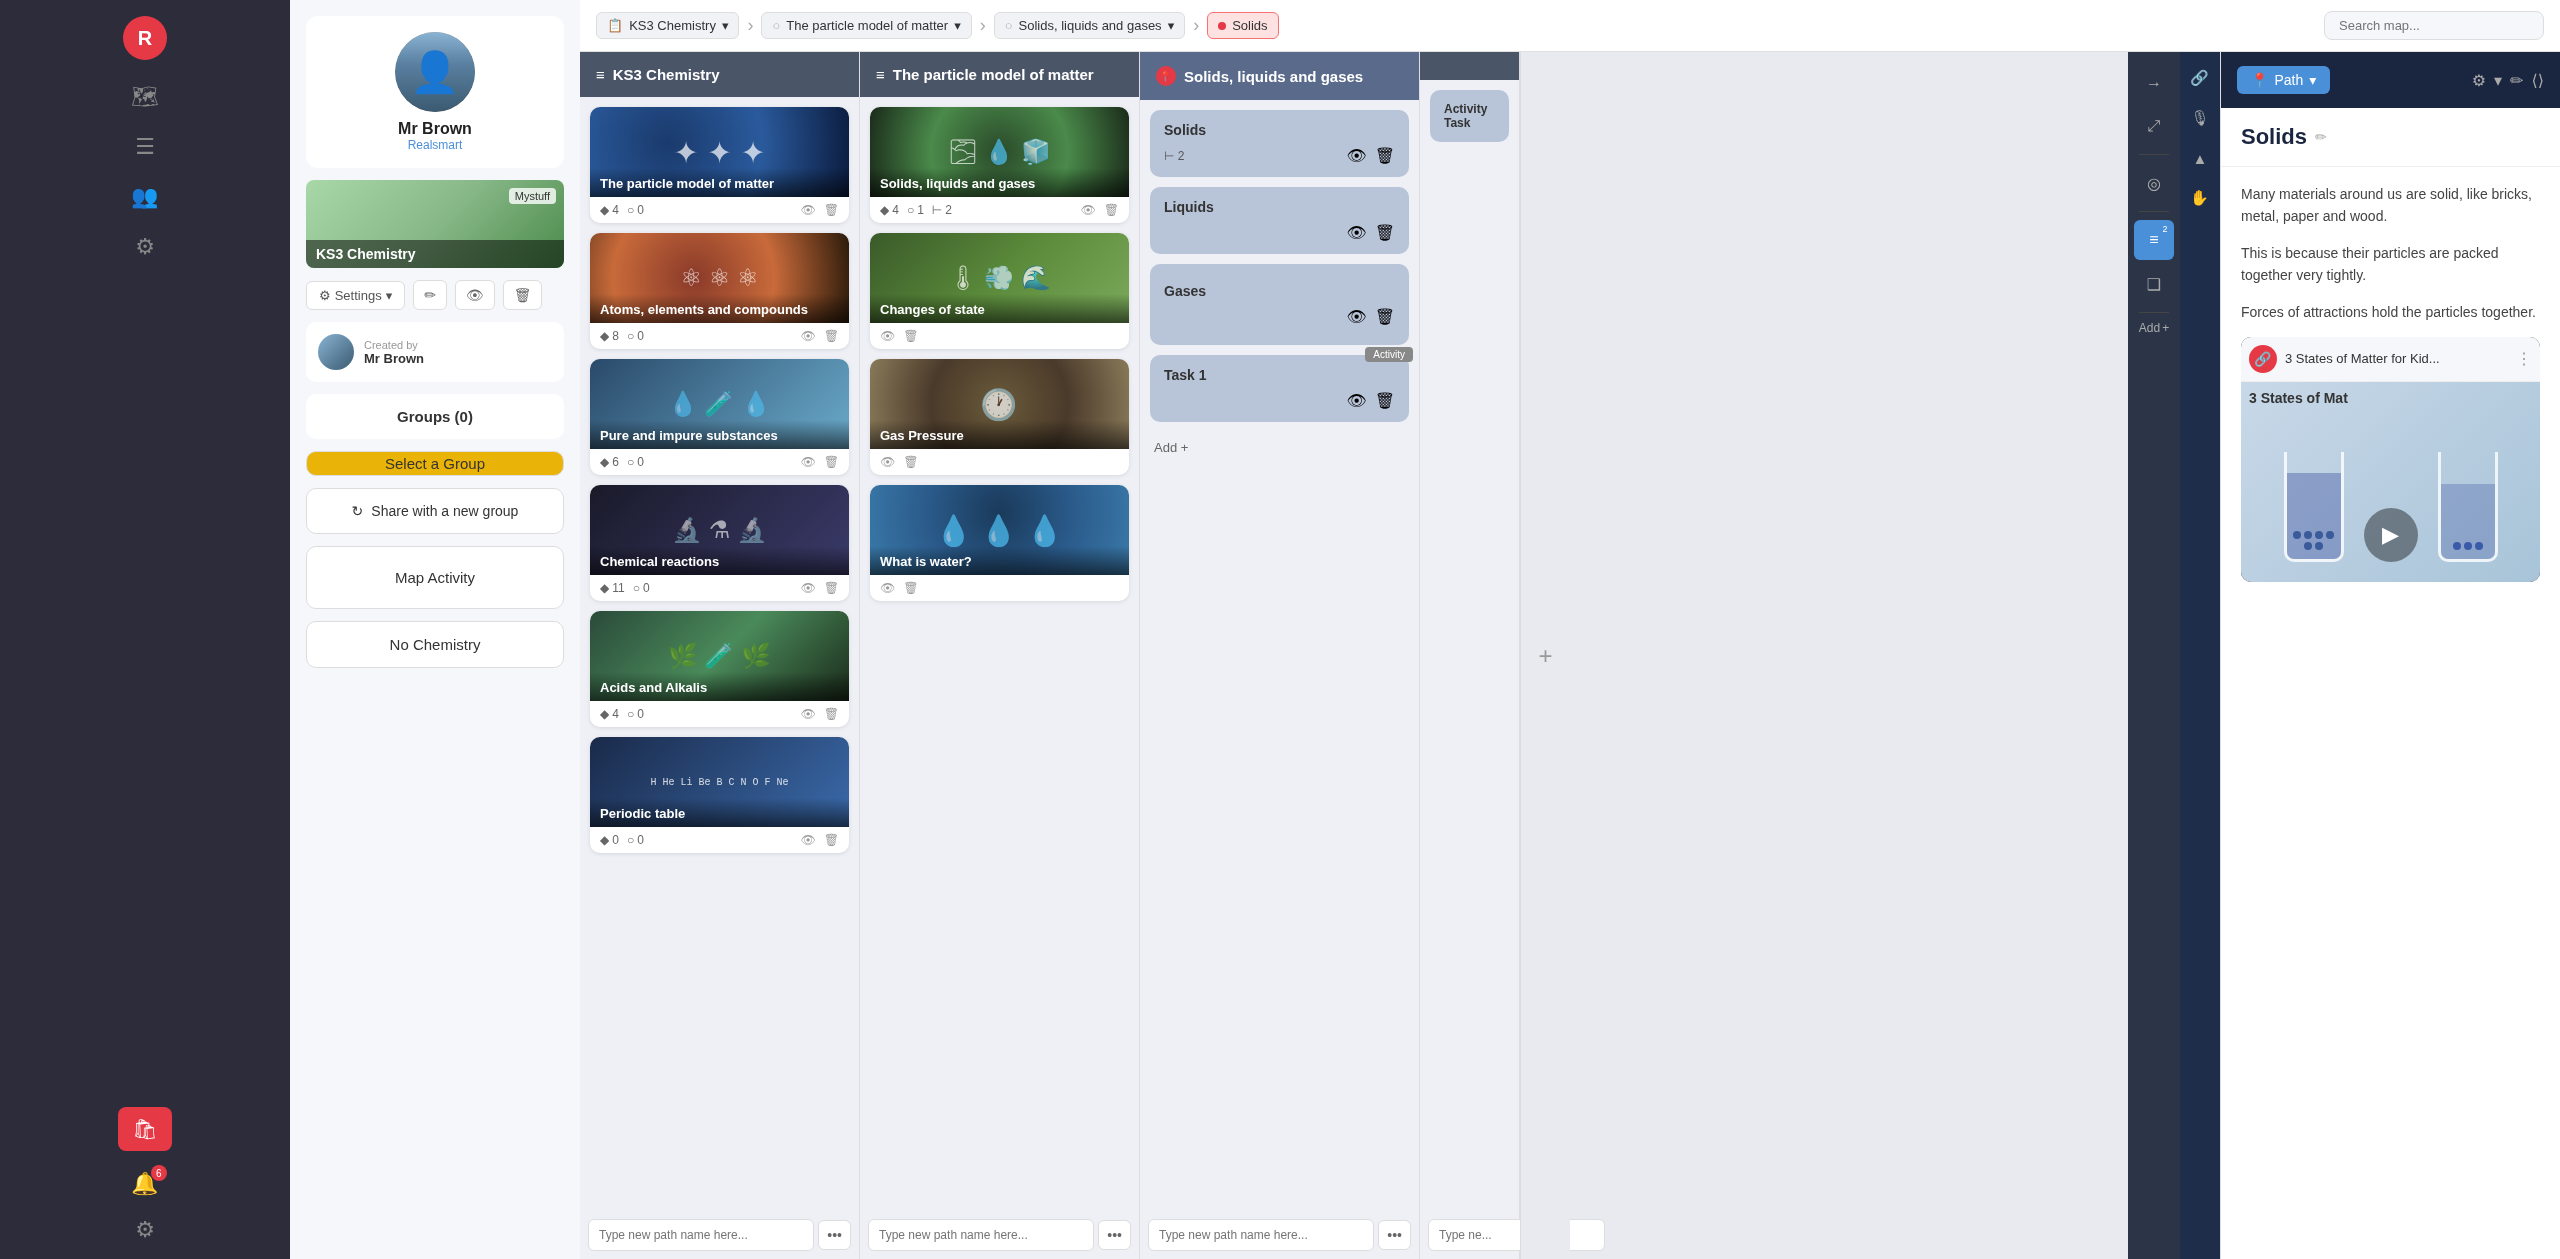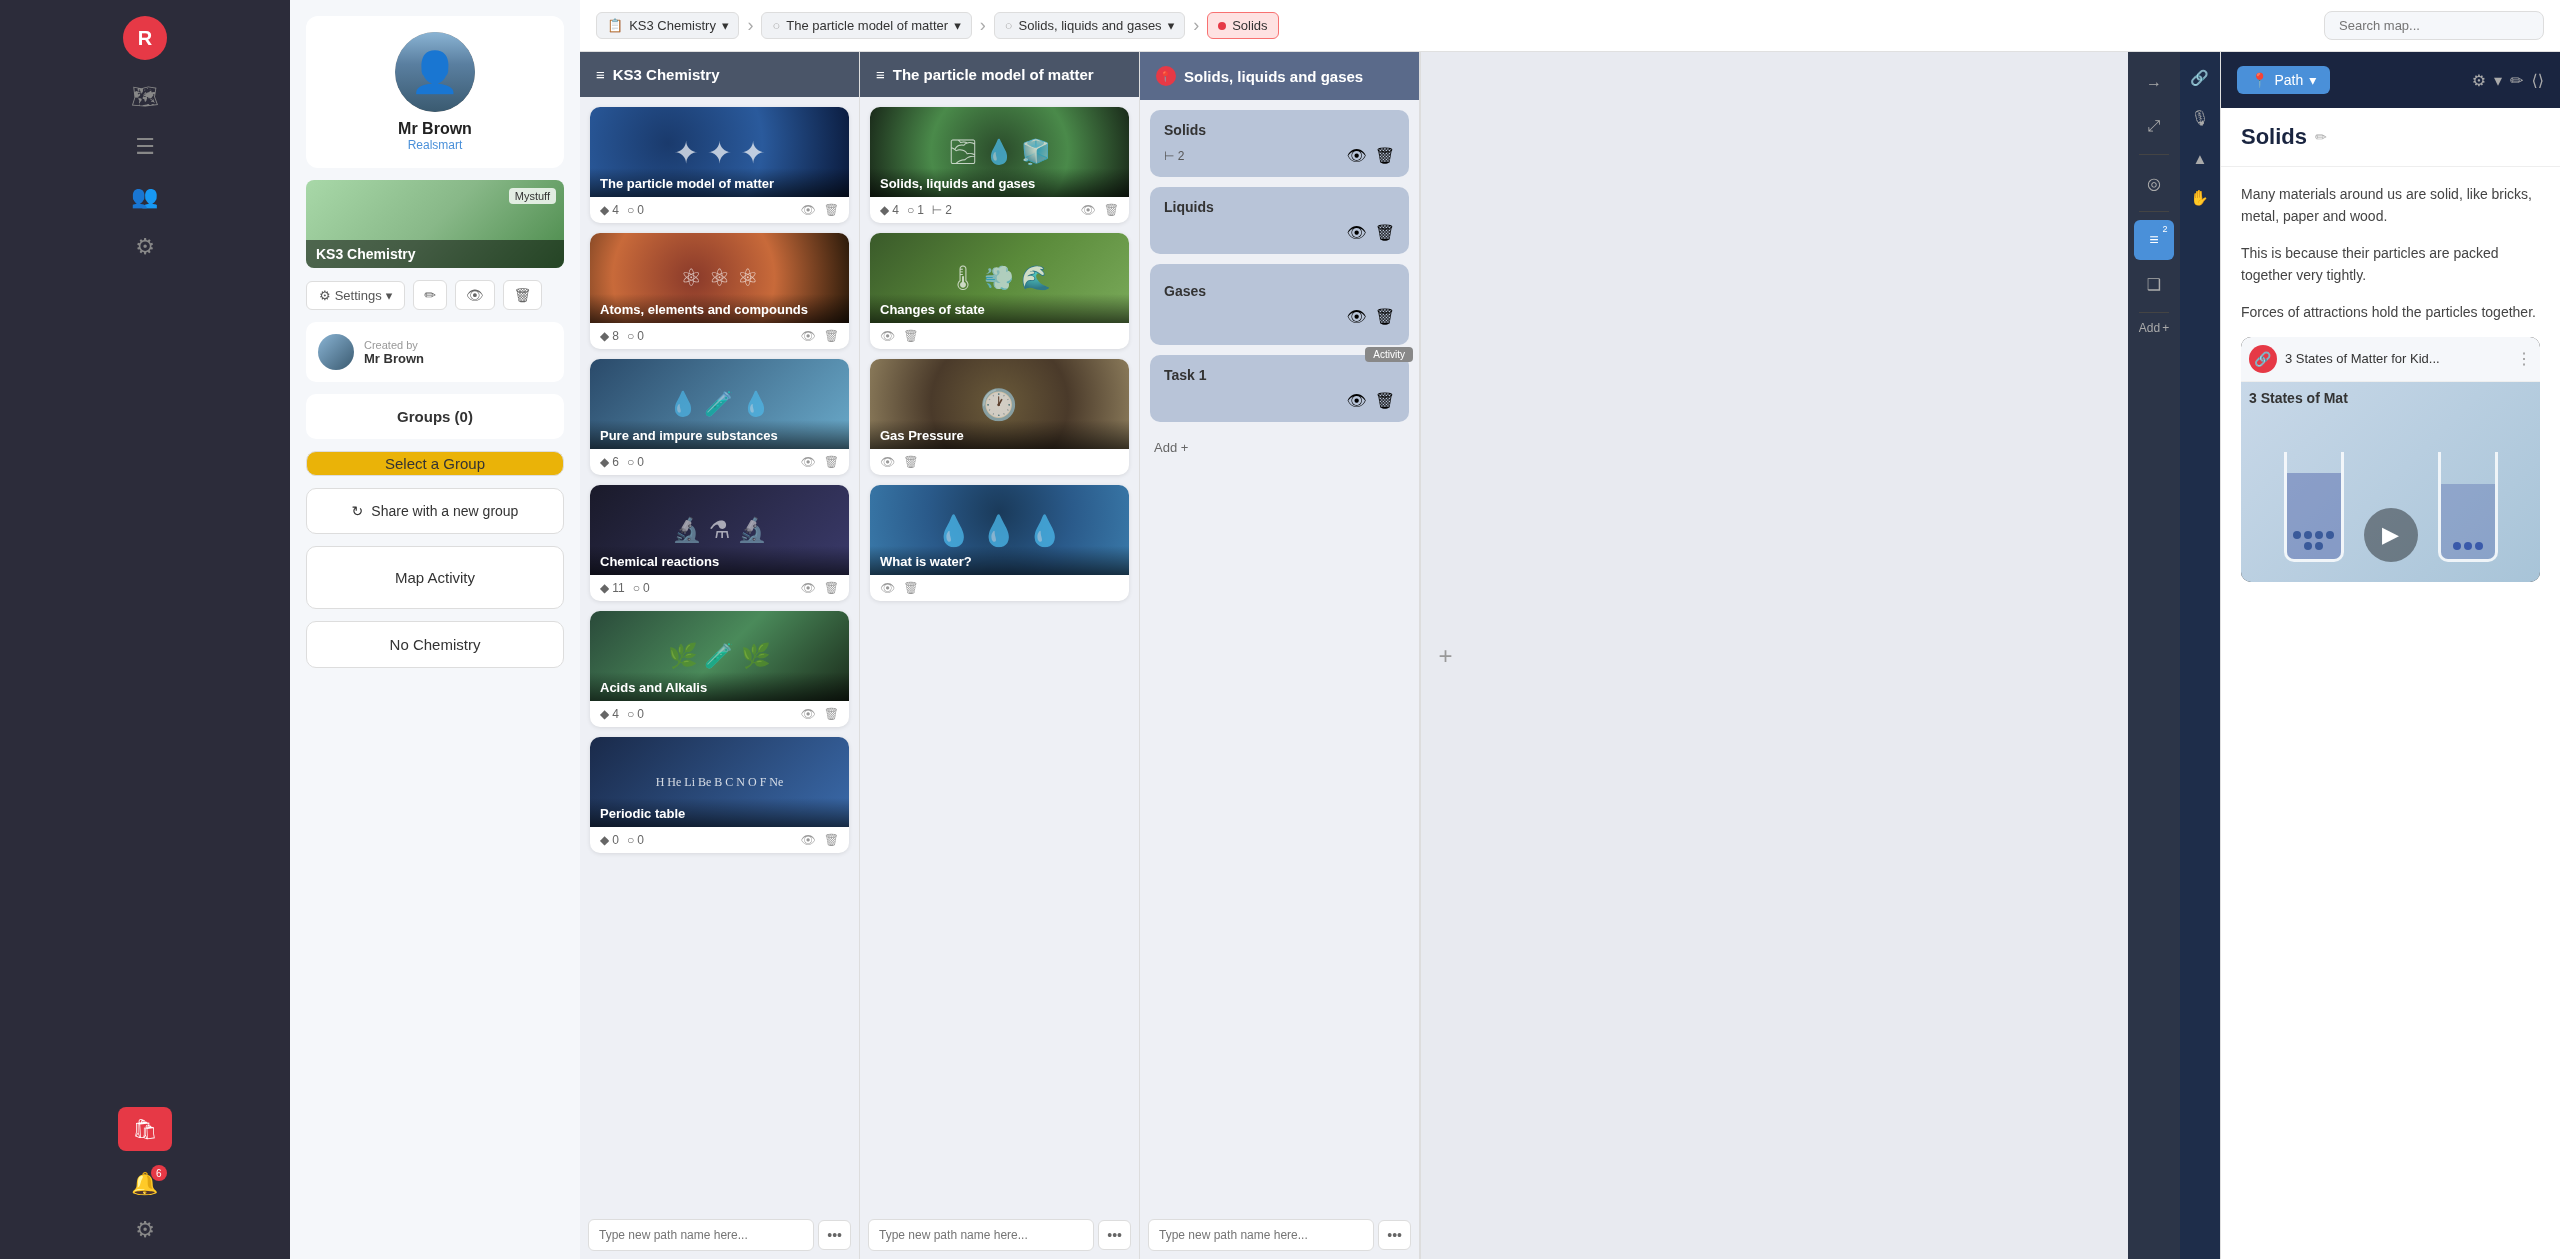--- a/index.html
+++ b/index.html
@@ -727,21 +727,21 @@
               <div class="card-actions">
                 <span>👁</span>
                 <span>🗑</span>
               </div>
             </div>
           </div>
 
           <div class="card">
             <div class="card-image">
               <div class="card-img-bg bg-periodic">
-                <div style="color:white; font-size:12px; opacity:0.8; font-family:Liberation Serif, serif; text-align:center; padding:10px;">H He Li Be B C N O F Ne</div>
+                <div style="color:white; font-size:10px; opacity:0.8; font-family:Liberation Mono, monospace; text-align:center; padding:10px;">H He Li Be B C N O F Ne</div>
               </div>
               <div class="card-title-overlay">Periodic table</div>
             </div>
             <div class="card-footer">
               <span class="card-stat">◆ <span>0</span></span>
               <span class="card-stat">○ <span>0</span></span>
               <div class="card-actions">
                 <span>👁</span>
                 <span>🗑</span>
               </div>
@@ -877,20 +877,32 @@
 
           <div style="font-size:13px; color:#666; cursor:pointer; padding:8px 4px;">Add +</div>
 
         </div>
         <div class="column-input">
           <input type="text" placeholder="Type new path name here..." style="">
           <button class="column-input-more">•••</button>
         </div>
       </div>
 
+      <div class="map-column" style="width:100px; min-width:100px;">
+        <div class="column-header">
+        </div>
+        <div class="column-body">
+          <div style="background:#b8c4d8; border-radius:10px; padding:12px 14px; margin-bottom:8px;">
+            <div style="font-size:12px; color:#333; font-weight:600;">Activity Task</div>
+          </div>
+        </div>
+        <div class="column-input">
+          <input type="text" placeholder="Type ne..." style="">
+        </div>
+      </div>
 
       <div class="add-col-btn">+</div>
 
     </div>
 
     <div class="right-toolbar">
       <div class="rt-icon">→</div>
       <div class="rt-icon">⤢</div>
       <div class="rt-separator"></div>
       <div class="rt-icon">◎</div>

